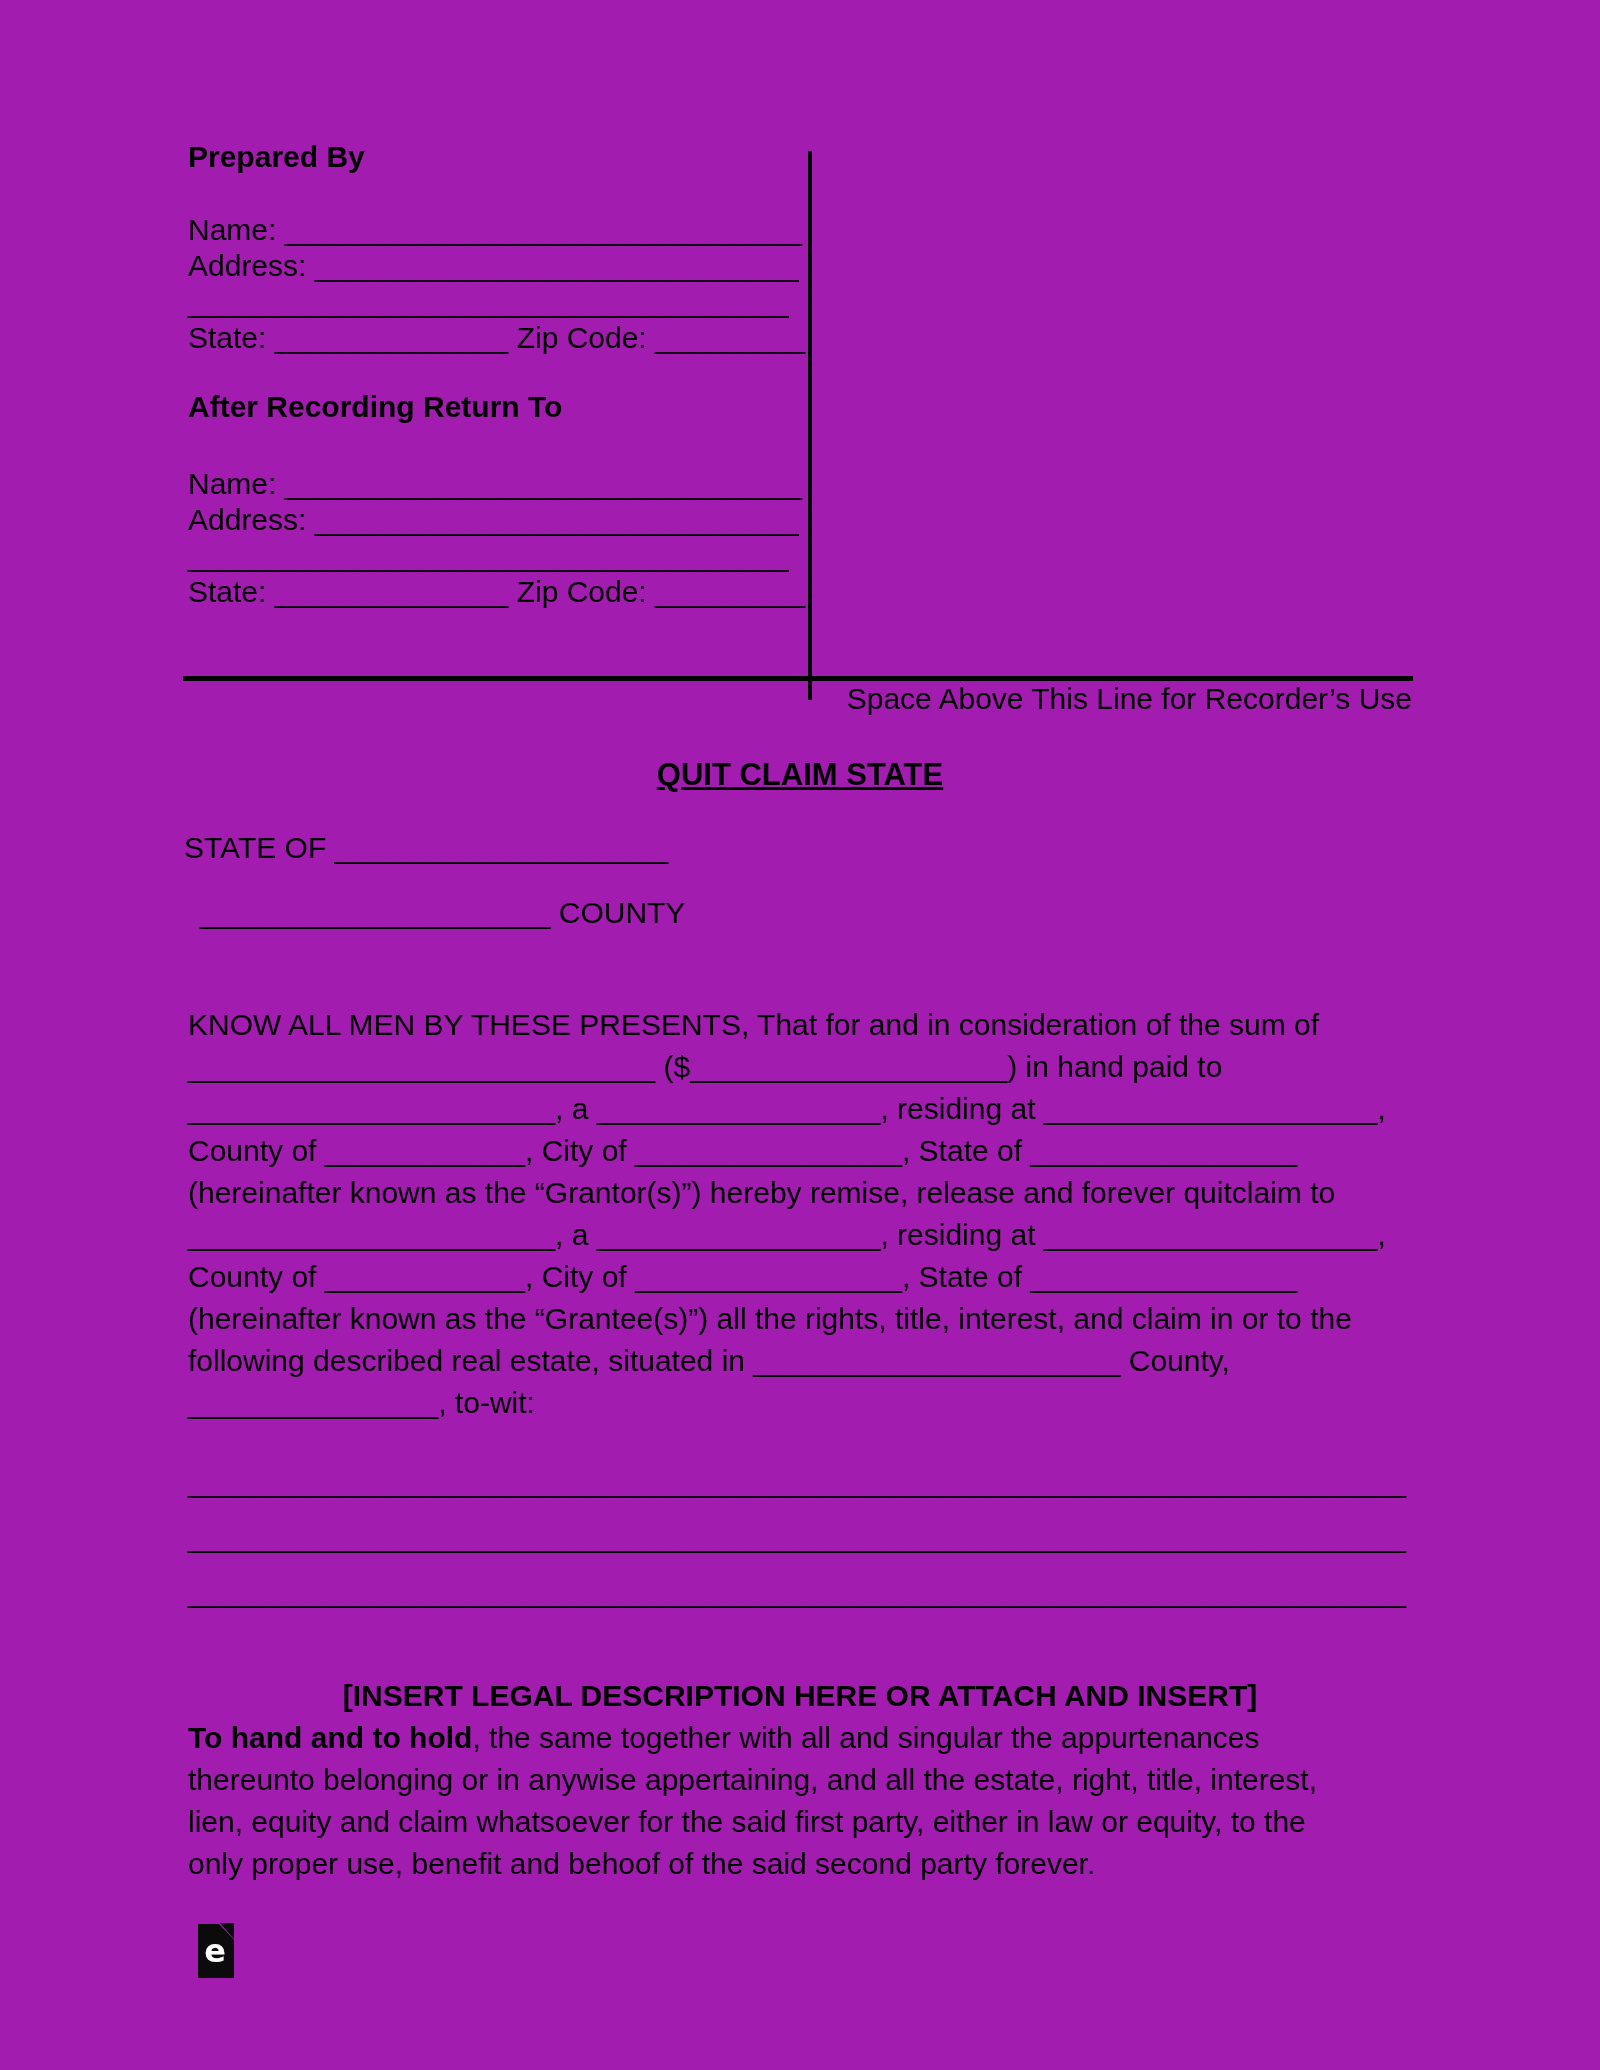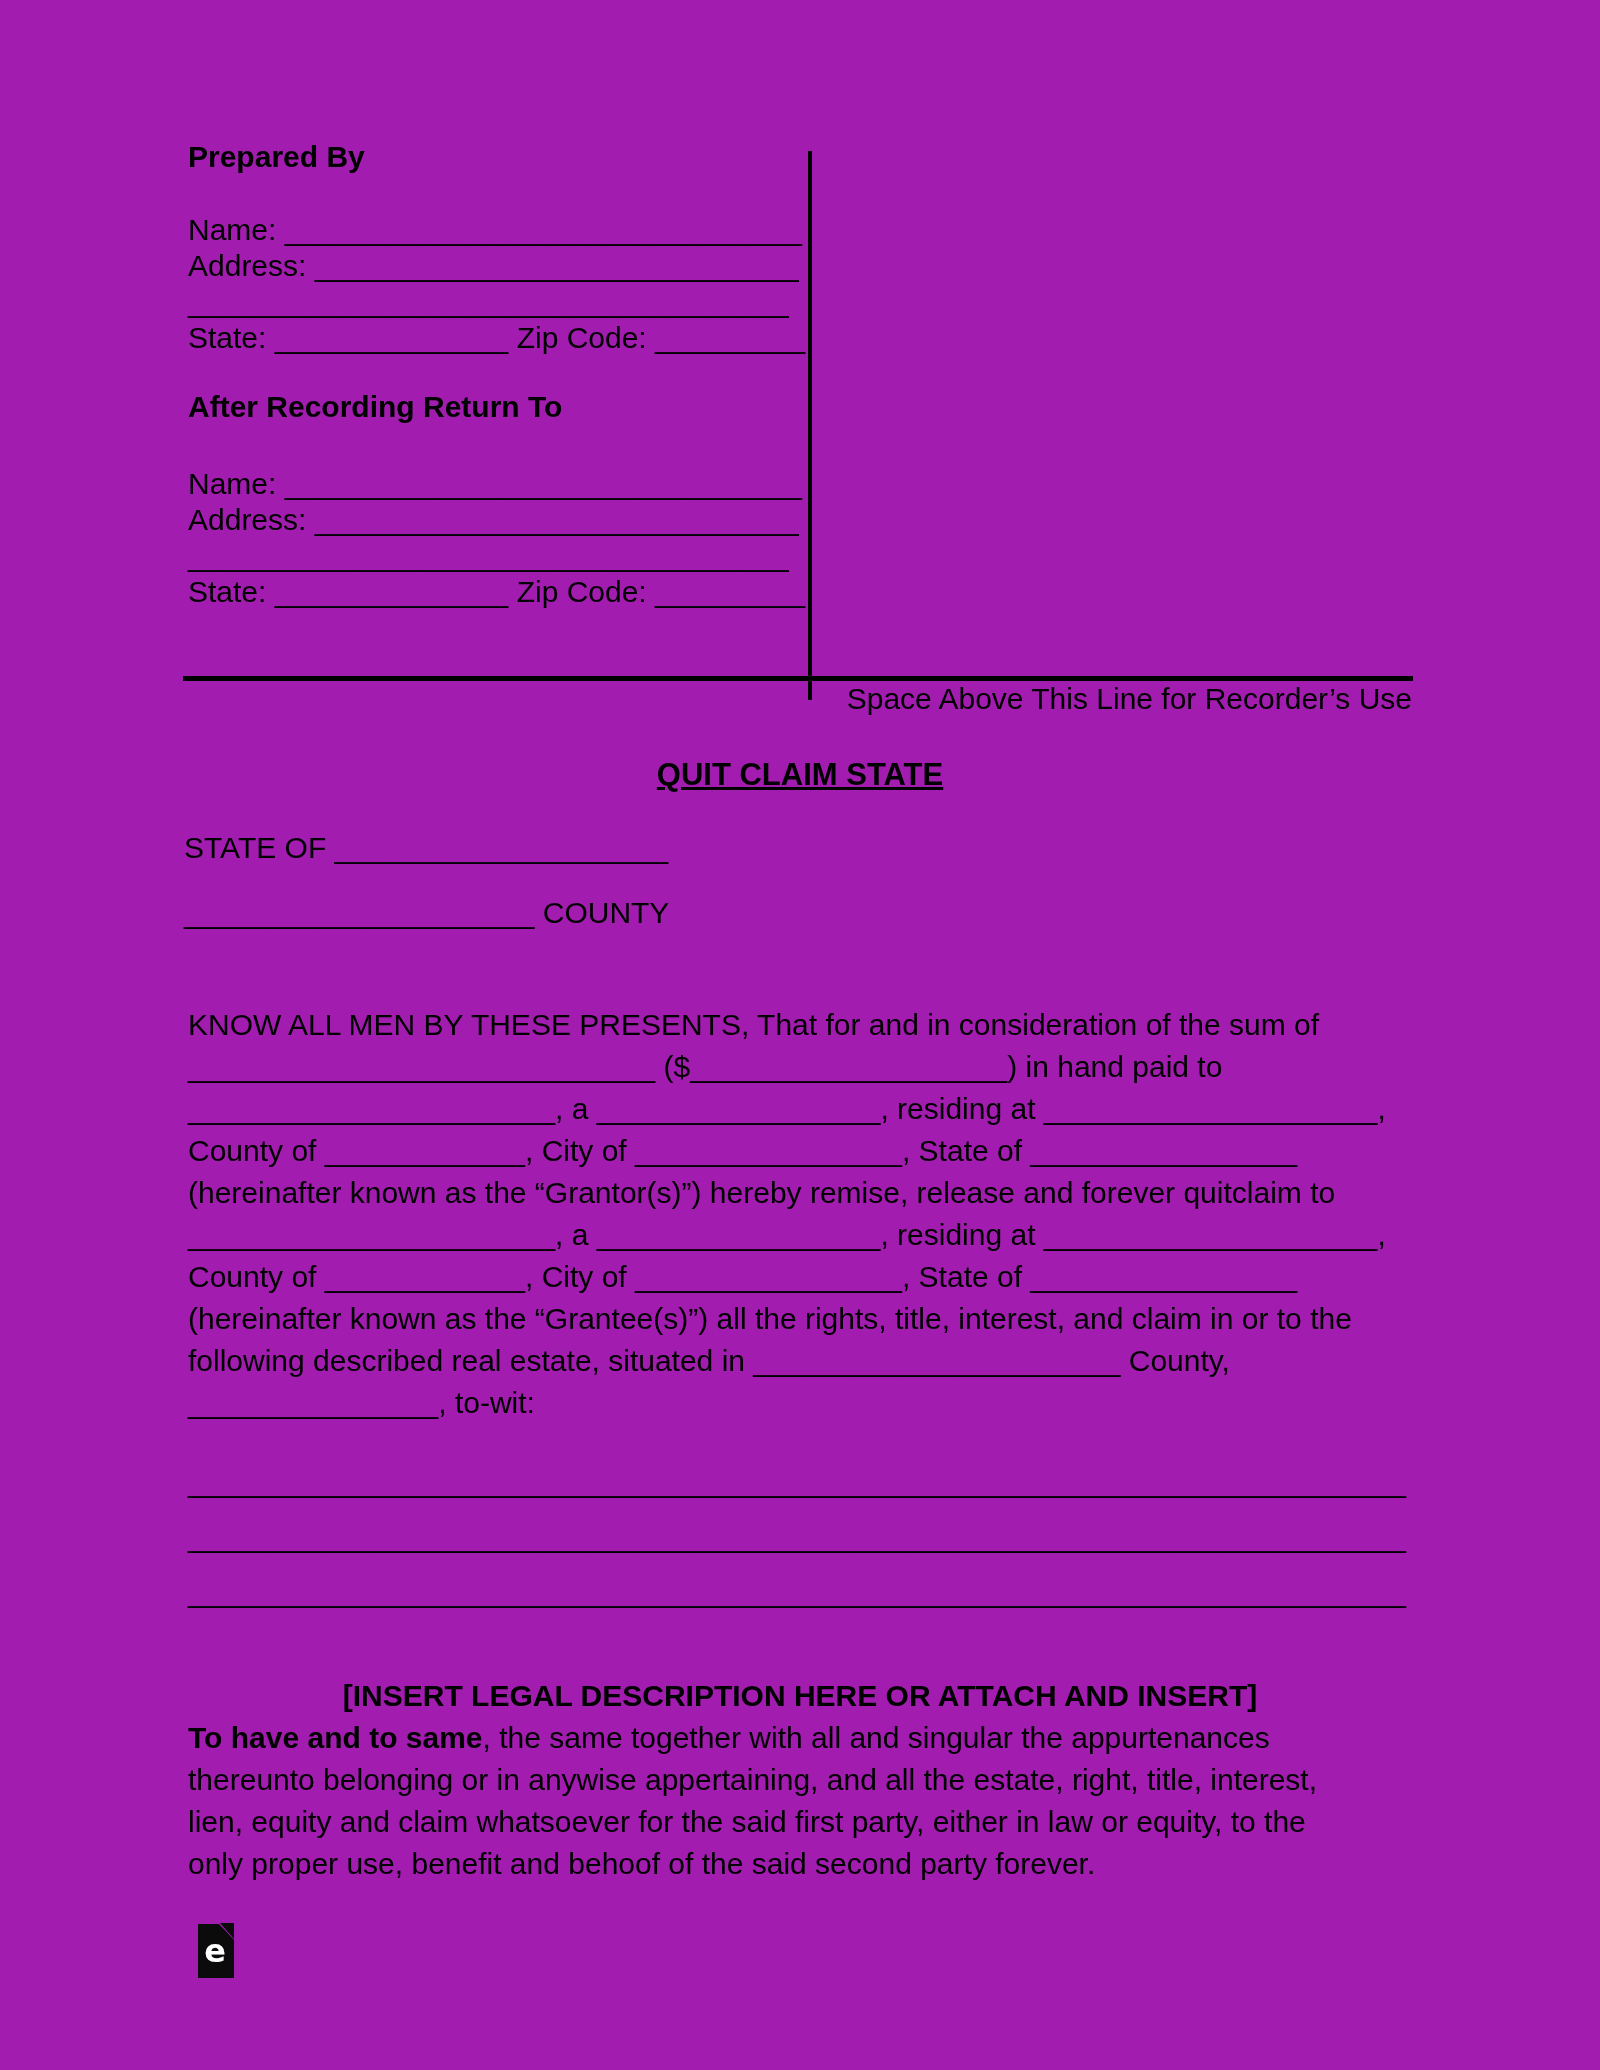--- a/index.html
+++ b/index.html
@@ -51,21 +51,21 @@
   </div>
 
   <div class="vline"></div>
   <div class="hline"></div>
 
   <div class="recorder-note">Space Above This Line for Recorder’s Use</div>
 
   <div class="doc-title">QUIT CLAIM STATE</div>
 
   <div class="abs" style="left:184px; top:830px; line-height:36px;">STATE OF ____________________</div>
-  <div class="abs" style="left:184px; top:895px; line-height:36px;">_____________________ COUNTY</div>
+  <div class="abs" style="left:200px; top:895px; line-height:36px;">_____________________ COUNTY</div>
 
   <div class="abs para" style="left:188px; top:1004px;">
     <div>KNOW ALL MEN BY THESE PRESENTS, That for and in consideration of the sum of</div>
     <div>____________________________ ($___________________) in hand paid to</div>
     <div>______________________, a _________________, residing at ____________________,</div>
     <div>County of ____________, City of ________________, State of ________________</div>
     <div>(hereinafter known as the “Grantor(s)”) hereby remise, release and forever quitclaim to</div>
     <div>______________________, a _________________, residing at ____________________,</div>
     <div>County of ____________, City of ________________, State of ________________</div>
     <div>(hereinafter known as the “Grantee(s)”) all the rights, title, interest, and claim in or to the</div>
@@ -73,21 +73,21 @@
     <div>_______________, to-wit:</div>
   </div>
 
   <div class="desc-line" style="top:1461px;">_________________________________________________________________________</div>
   <div class="desc-line" style="top:1516px;">_________________________________________________________________________</div>
   <div class="desc-line" style="top:1571px;">_________________________________________________________________________</div>
 
   <div class="insert-note">[INSERT LEGAL DESCRIPTION HERE OR ATTACH AND INSERT]</div>
 
   <div class="abs para" style="left:188px; top:1717px;">
-    <div><span class="bold">To have and to same</span><span>, the same together with all and singular the appurtenances</span></div>
+    <div><span class="bold">To hand and to hold</span><span>, the same together with all and singular the appurtenances</span></div>
     <div>thereunto belonging or in anywise appertaining, and all the estate, right, title, interest,</div>
     <div>lien, equity and claim whatsoever for the said first party, either in law or equity, to the</div>
     <div>only proper use, benefit and behoof of the said second party forever.</div>
   </div>
 
   <div class="logo">
     <div class="logo-page"></div>
     <div class="logo-fold"></div>
     <span class="logo-e">e</span>
   </div>

